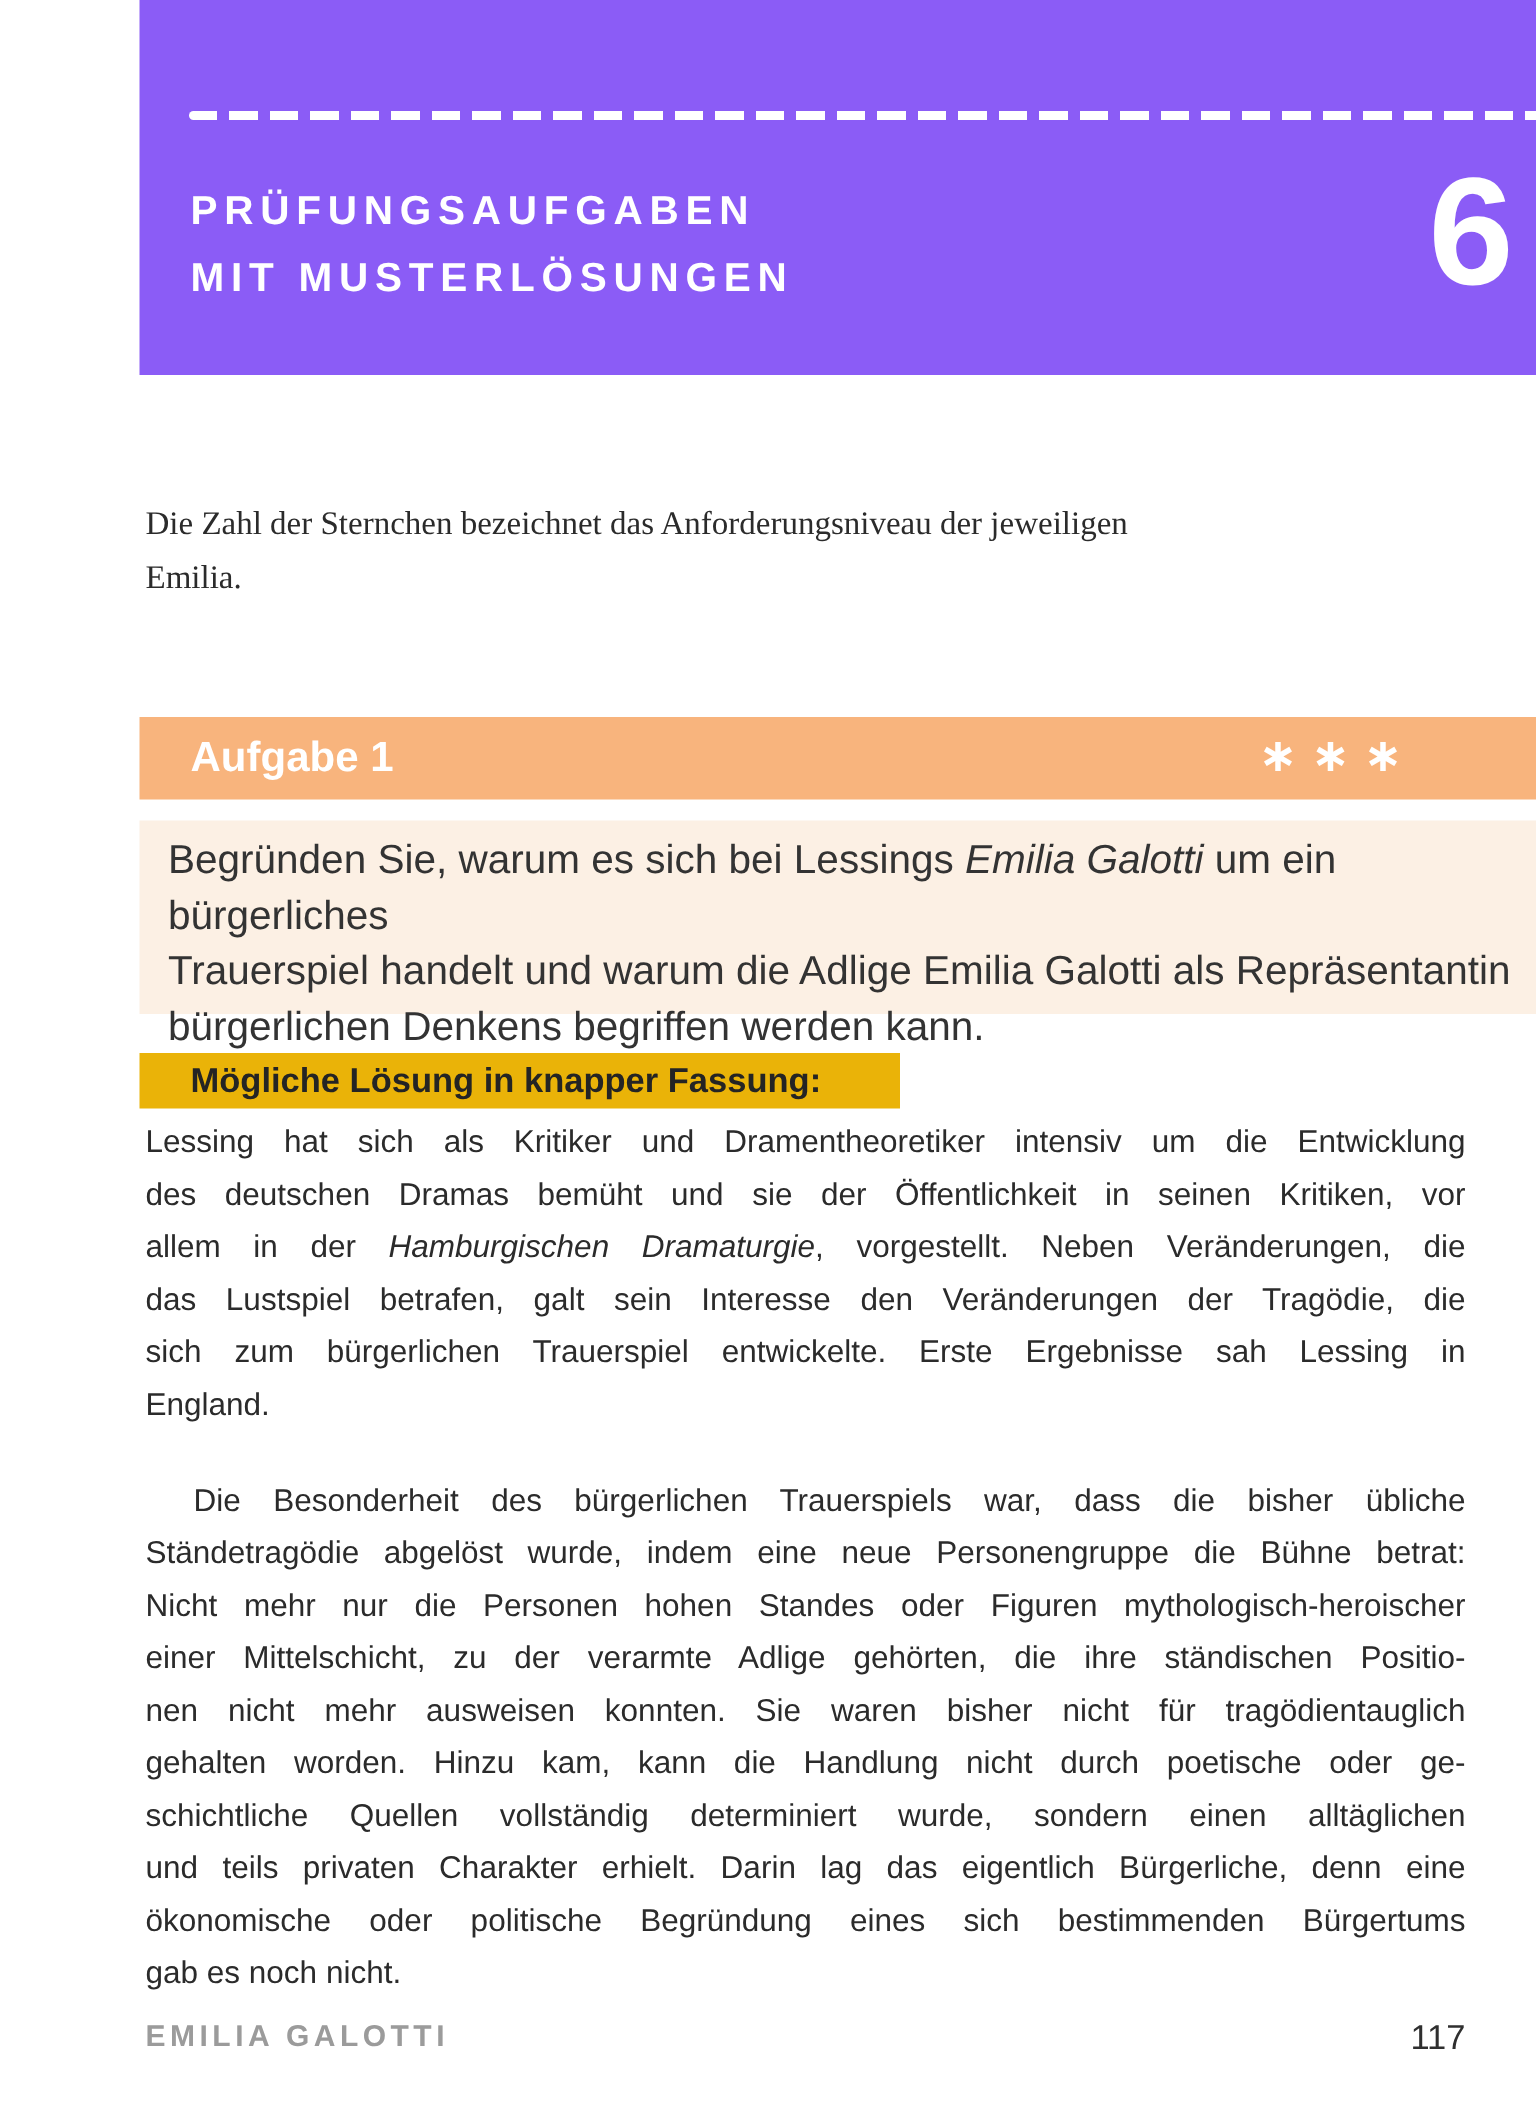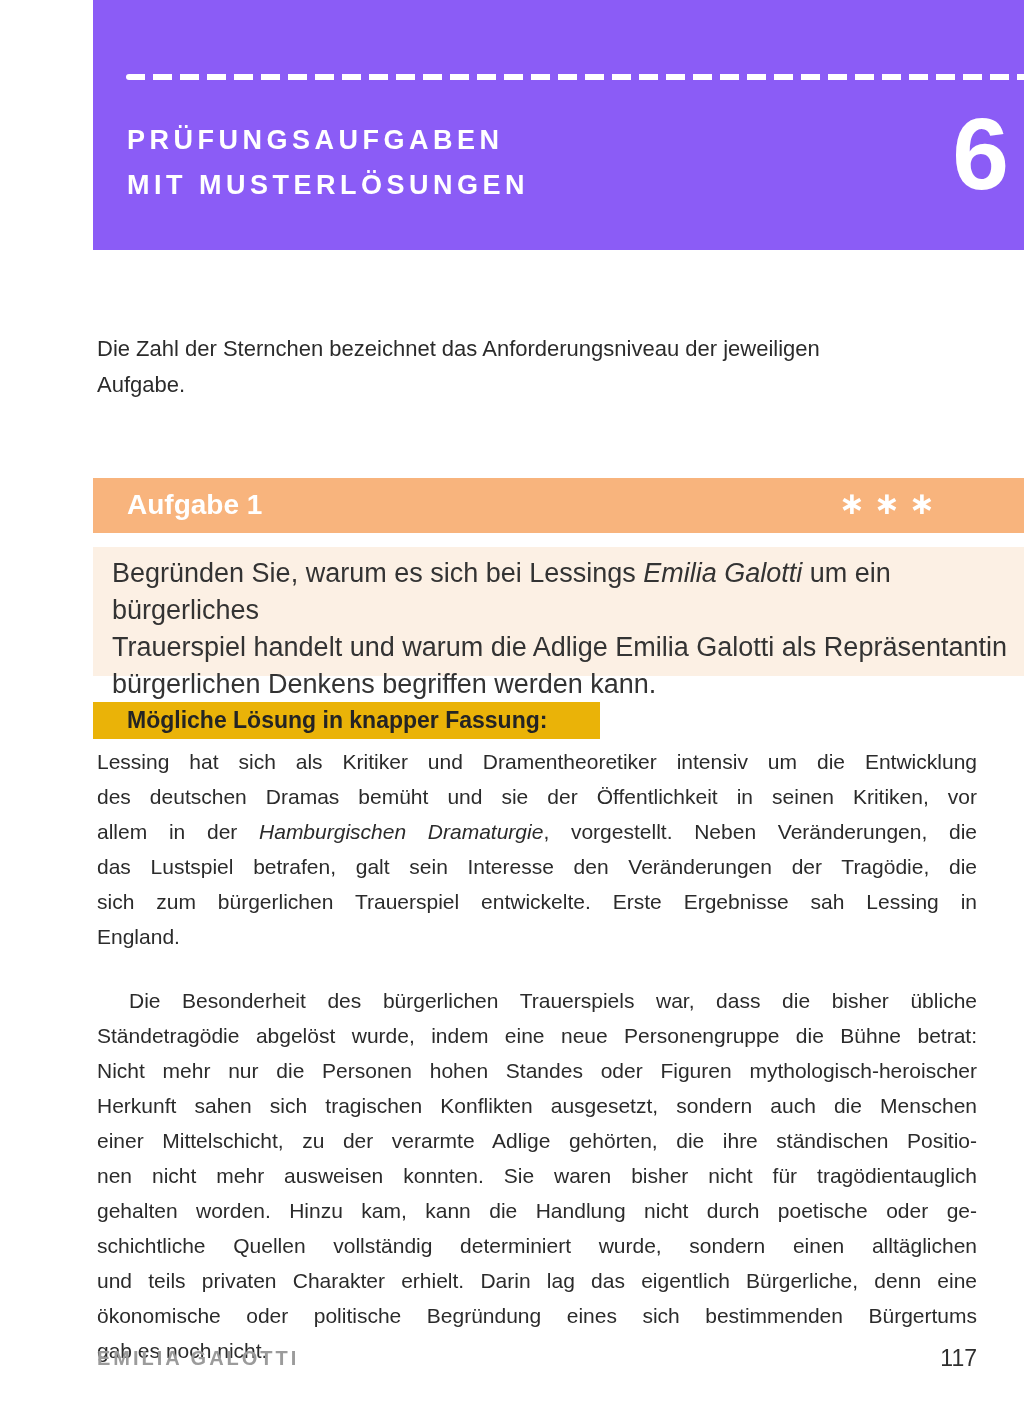--- a/index.html
+++ b/index.html
@@ -20,21 +20,21 @@
   .chapter-title{
     position:absolute;left:34px;top:118px;color:#ffffff;
     font-size:27px;font-weight:bold;letter-spacing:4.5px;line-height:45px;
   }
   .chapter-number{
     position:absolute;right:97px;top:104px;color:#ffffff;
     font-size:102px;font-weight:bold;line-height:100px;
   }
 
   
-  .intro{left:97px;top:331px;width:884px;color:#2B2B2B;font-size:22px;line-height:36px;}
+  .intro{left:97px;top:331px;width:884px;color:#2B2B2B;font-size:22px;line-height:36px;font-family:Liberation Serif, serif;}
 
   
   .task-banner{left:93px;top:478px;width:931px;height:55px;background:#F8B47D;padding-left:20px;}
   .task-banner-label{
     position:absolute;left:34px;top:0;color:#ffffff;
     font-size:28px;font-weight:bold;line-height:54px;
   }
   .task-banner-stars{
     position:absolute;right:100px;top:0;color:#ffffff;
     font-size:31px;font-weight:bold;line-height:52px;letter-spacing:9px;
@@ -75,21 +75,21 @@
   <div class="dash-rule"></div>
   <div class="chapter-title">
     <div>PRÜFUNGSAUFGABEN</div>
     <div>MIT MUSTERLÖSUNGEN</div>
   </div>
   <div class="chapter-number">6</div>
 </div>
 
 <div class="abs intro">
     <div class="line"><span>Die Zahl der Sternchen bezeichnet das Anforderungsniveau der jeweiligen</span></div>
-    <div class="line"><span>Aufgabe.</span></div>
+    <div class="line"><span>Emilia.</span></div>
   </div>
 
 <div class="abs task-banner">
   <div class="task-banner-label">Aufgabe 1</div>
   <div class="task-banner-stars">∗∗∗</div>
 </div>
 
 <div class="abs task-box">
   <div class="task-box-inner">
       <div class="line"><span>Begründen Sie, warum es sich bei Lessings </span><span class="it">Emilia Galotti</span><span> um ein bürgerliches</span></div>
@@ -105,21 +105,20 @@
 <div class="abs solution-body">
     <div class="line just"><span>Lessing hat sich als Kritiker und Dramentheoretiker intensiv um die Entwicklung</span></div>
     <div class="line just"><span>des deutschen Dramas bemüht und sie der Öffentlichkeit in seinen Kritiken, vor</span></div>
     <div class="line just"><span>allem in der </span><span class="it">Hamburgischen Dramaturgie</span><span>, vorgestellt. Neben Veränderungen, die</span></div>
     <div class="line just"><span>das Lustspiel betrafen, galt sein Interesse den Veränderungen der Tragödie, die</span></div>
     <div class="line just"><span>sich zum bürgerlichen Trauerspiel entwickelte. Erste Ergebnisse sah Lessing in</span></div>
     <div class="line"><span>England.</span></div>
     <div class="line just indent"><span>Die Besonderheit des bürgerlichen Trauerspiels war, dass die bisher übliche</span></div>
     <div class="line just"><span>Ständetragödie abgelöst wurde, indem eine neue Personengruppe die Bühne betrat:</span></div>
     <div class="line just"><span>Nicht mehr nur die Personen hohen Standes oder Figuren mythologisch-heroischer</span></div>
-    <div class="line just"><span>Herkunft sahen sich tragischen Konflikten ausgesetzt, sondern auch die Menschen</span></div>
     <div class="line just"><span>einer Mittelschicht, zu der verarmte Adlige gehörten, die ihre ständischen Positio-</span></div>
     <div class="line just"><span>nen nicht mehr ausweisen konnten. Sie waren bisher nicht für tragödientauglich</span></div>
     <div class="line just"><span>gehalten worden. Hinzu kam, kann die Handlung nicht durch poetische oder ge-</span></div>
     <div class="line just"><span>schichtliche Quellen vollständig determiniert wurde, sondern einen alltäglichen</span></div>
     <div class="line just"><span>und teils privaten Charakter erhielt. Darin lag das eigentlich Bürgerliche, denn eine</span></div>
     <div class="line just"><span>ökonomische oder politische Begründung eines sich bestimmenden Bürgertums</span></div>
     <div class="line"><span>gab es noch nicht.</span></div>
   </div>
 
 <div class="abs footer-title">EMILIA GALOTTI</div>

